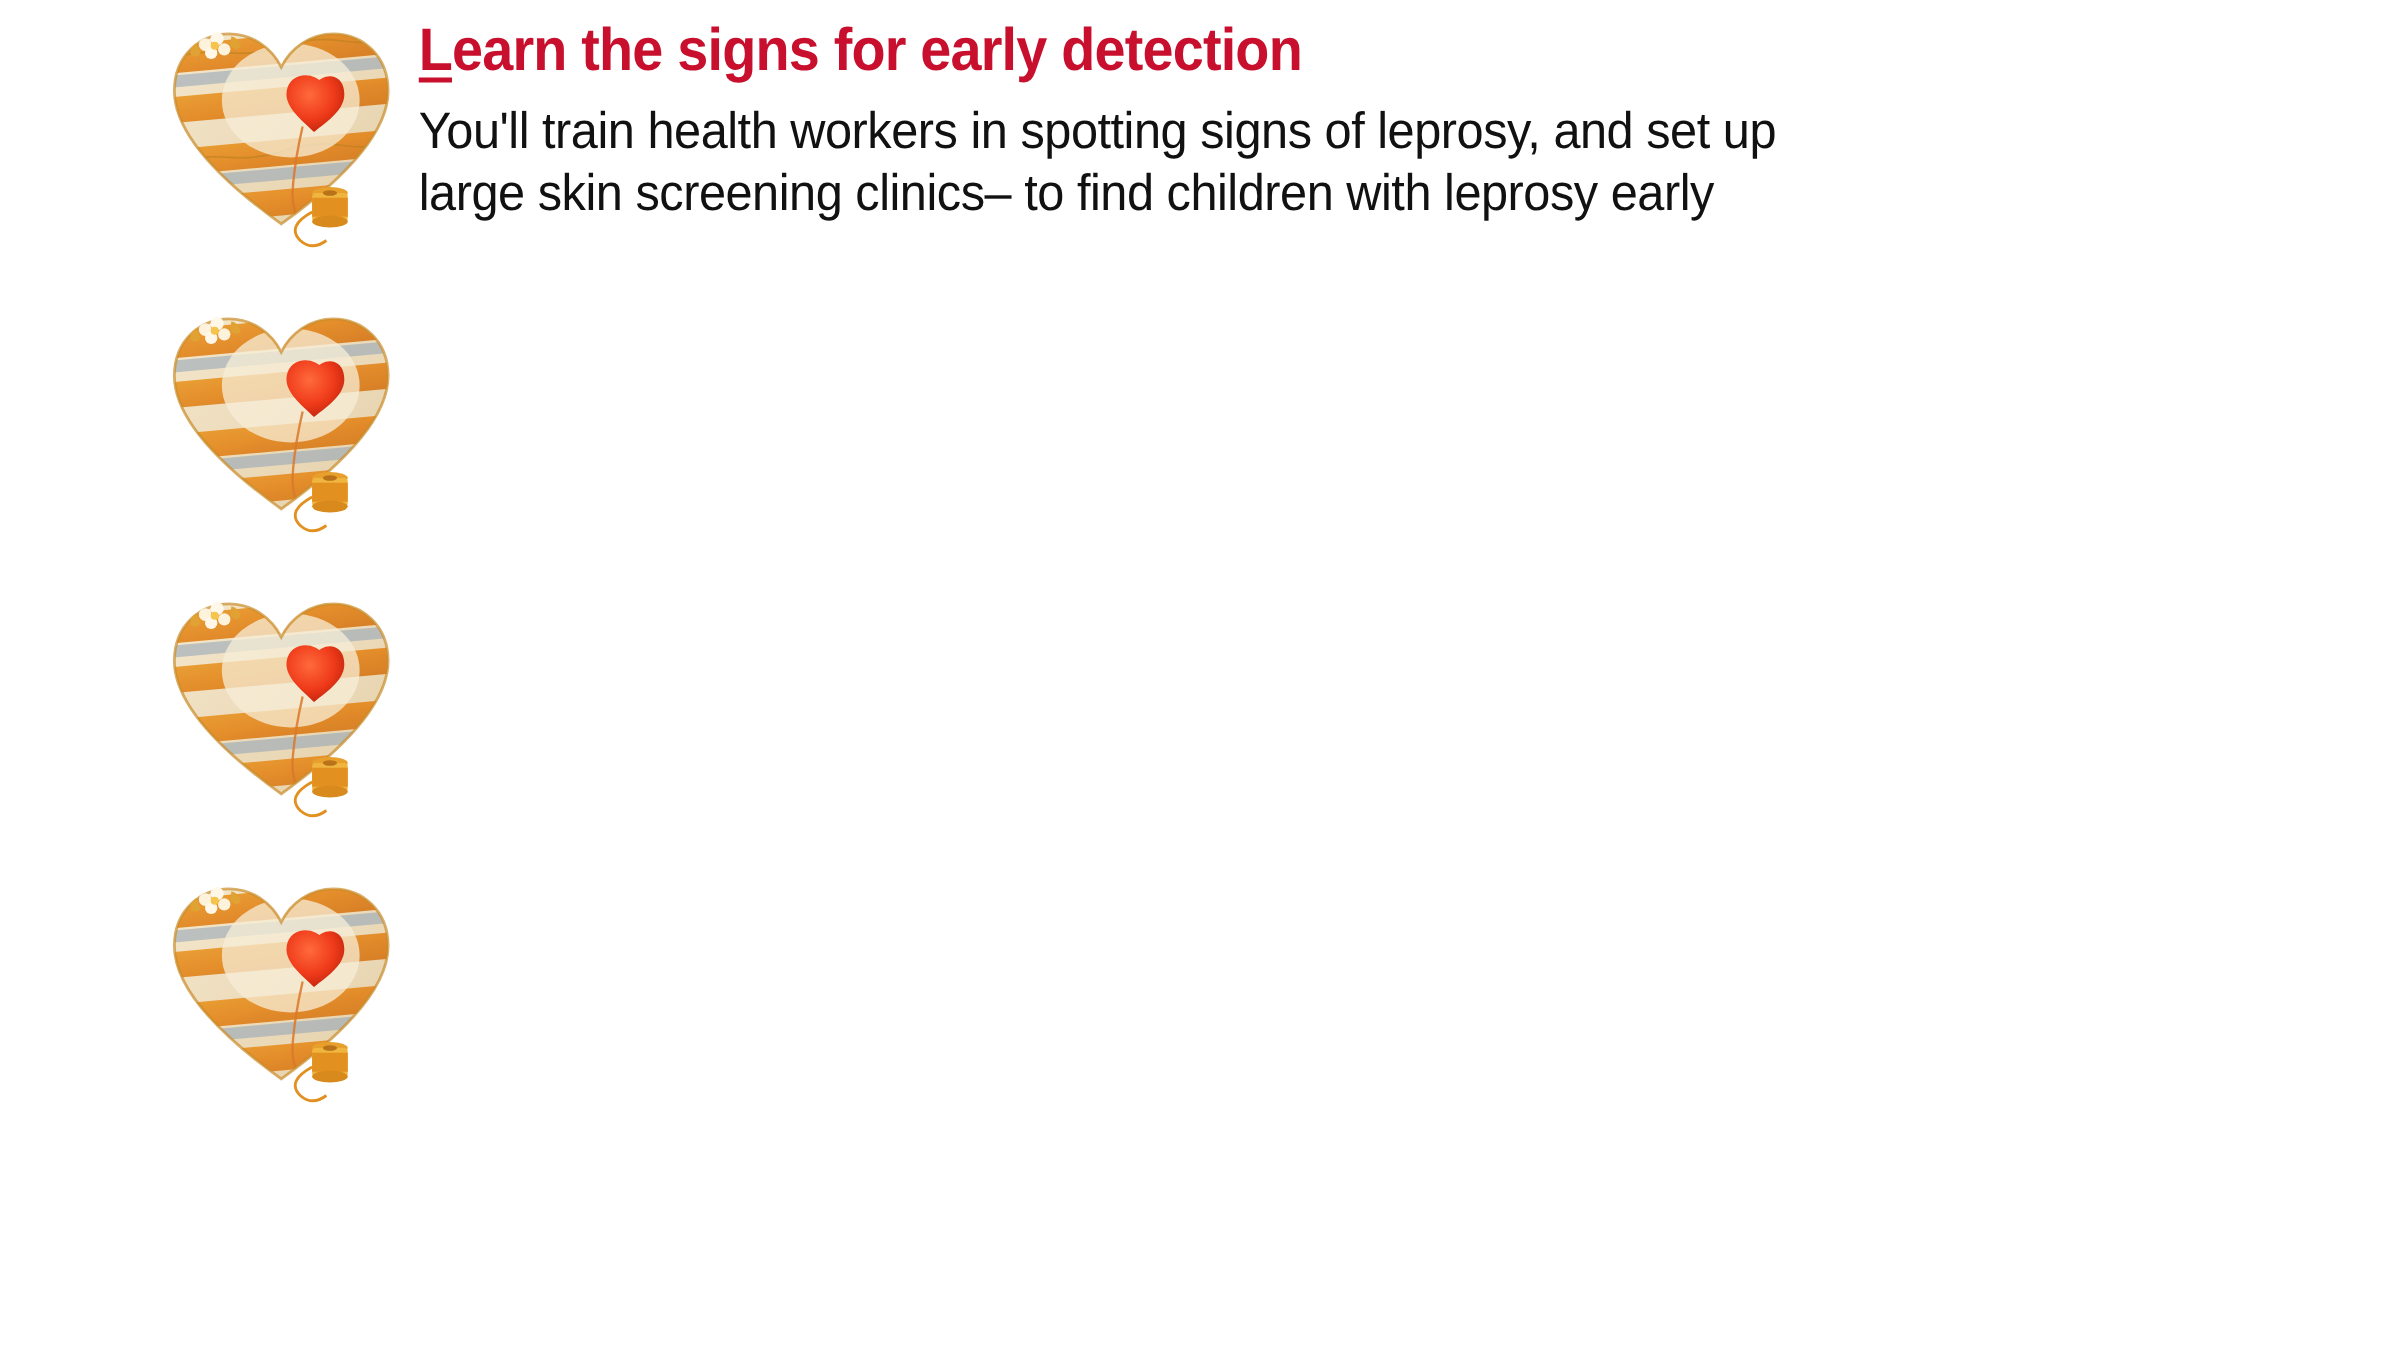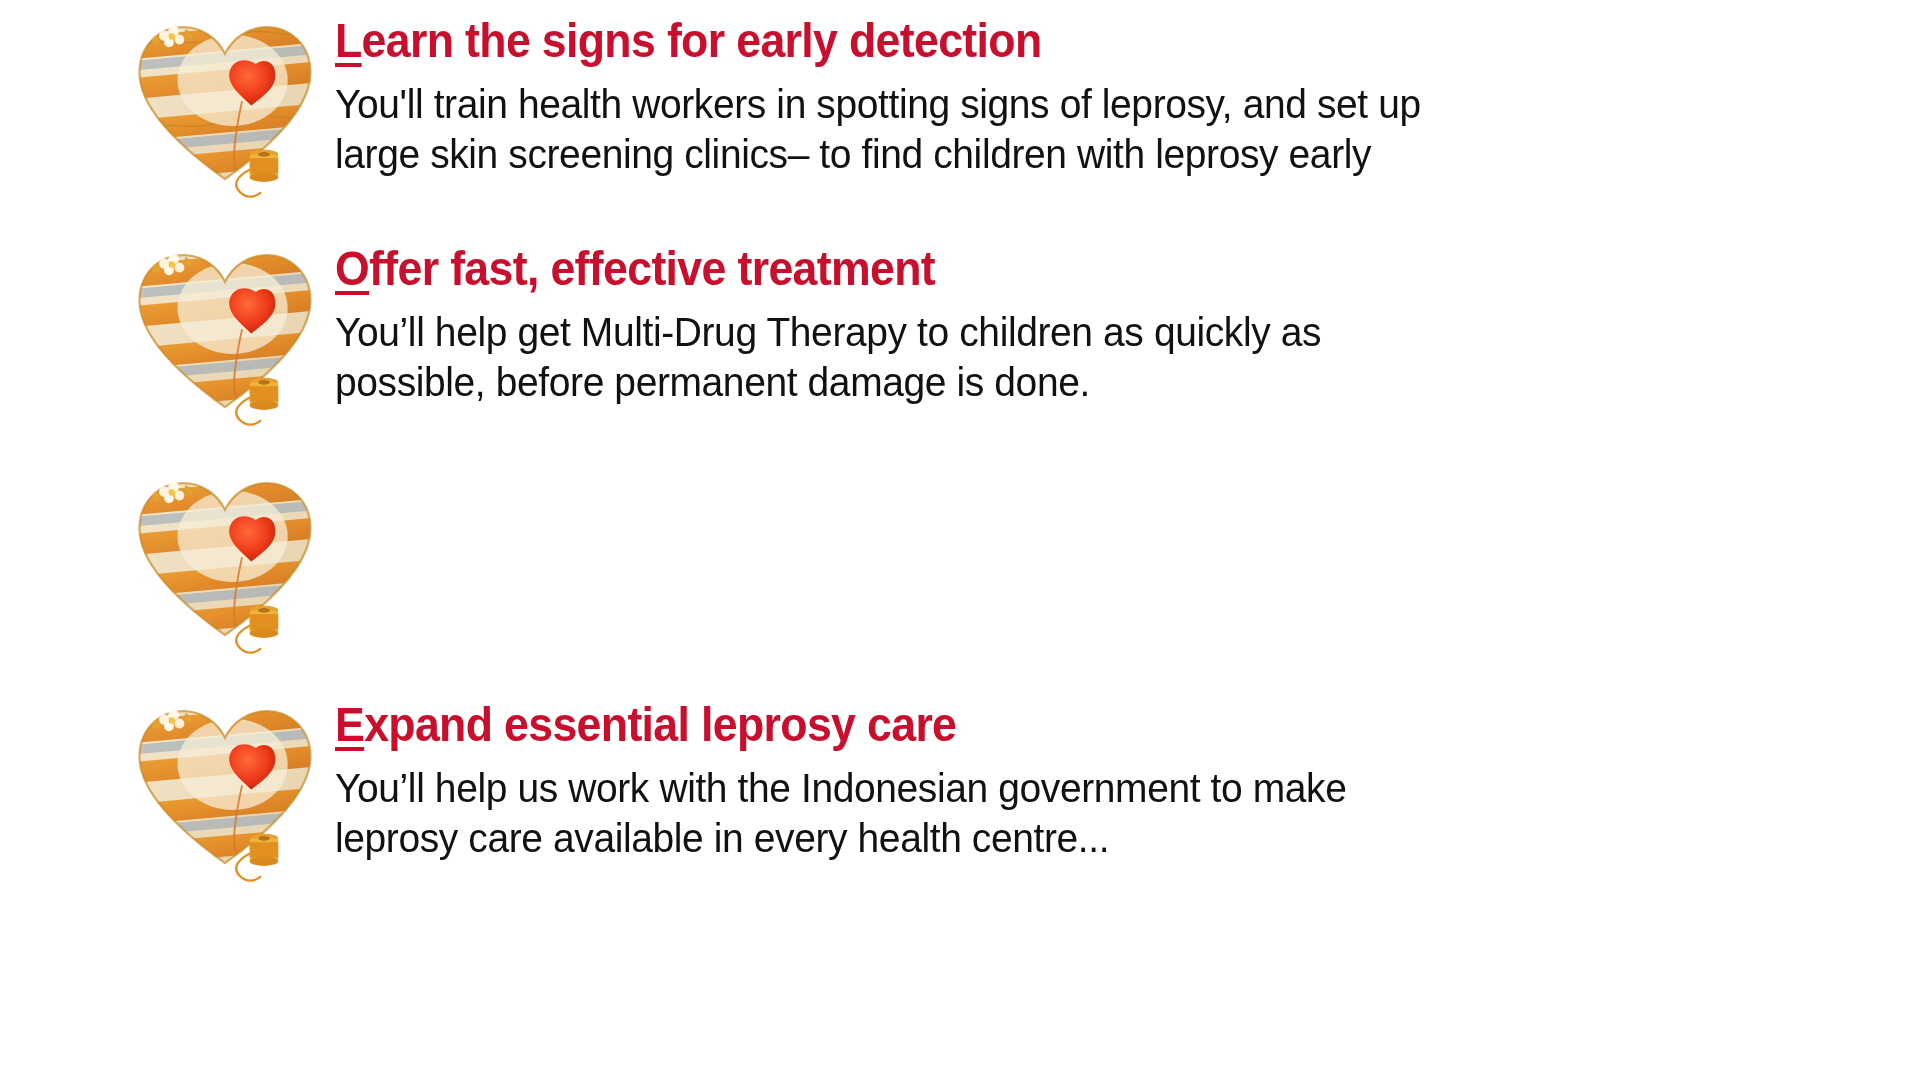--- a/index.html
+++ b/index.html
@@ -183,119 +183,101 @@
         <g>
           <ellipse cx="141" cy="152" rx="15" ry="5" fill="#e7a02c"></ellipse>
           <rect x="126" y="152" width="30" height="24" rx="3" fill="#f0b53f"></rect>
           <rect x="126" y="156" width="30" height="16" fill="#e2901f"></rect>
           <ellipse cx="141" cy="176" rx="15" ry="5" fill="#d98a1d"></ellipse>
           <ellipse cx="141" cy="152" rx="6" ry="2.4" fill="#b9721a"></ellipse>
           <path d="M126 168 q -22 12 -10 24 q 10 9 22 0" stroke="#e2901f" stroke-width="2.4" fill="none"></path>
         </g>
       </svg>
     </div>
-    <div class="text-cell">
-      <div class="heading">
-        <span class="first">O</span><span>ffer fast, effective treatment</span>
-      </div>
-      <div class="body">
-        <span class="line">You’ll help get Multi-Drug Therapy to children as quickly as</span>
-        <span class="line">possible, before permanent damage is done.</span>
-      </div>
-    </div>
-  </div>
-
-  <div class="item">
-    <div class="icon-cell">
-      <svg class="heart-emoji" viewBox="0 0 200 200">
-        <g clip-path="url(#hclip1)">
-          <rect x="0" y="0" width="200" height="200" fill="url(#cream1)"></rect>
-          <g fill="url(#gold1)" opacity="0.92">
-            <path d="M0 28 L200 10 L200 34 L0 52 Z"></path>
-            <path d="M0 72 L200 54 L200 76 L0 94 Z"></path>
-            <path d="M0 116 L200 98 L200 120 L0 138 Z"></path>
-            <path d="M0 158 L200 140 L200 162 L0 180 Z"></path>
-          </g>
-          <g fill="#8ea2b8" opacity="0.55">
-            <path d="M0 54 L200 36 L200 46 L0 64 Z"></path>
-            <path d="M0 140 L200 122 L200 132 L0 150 Z"></path>
-          </g>
-          <ellipse cx="108" cy="74" rx="58" ry="48" fill="#f7eed7" opacity="0.75"></ellipse>
-          <path d="M126 60 c -9 -12 -26 -9 -28 4 c -2 12 12 22 20 30 c 10 -8 24 -17 22 -30 c -1 -12 -14 -15 -22 -4 Z" fill="url(#red1)" transform="translate(8,4) scale(1.15) translate(-14,-10)"></path>
-          <g stroke="#d9782a" stroke-width="2" fill="none" opacity="0.85">
-            <path d="M118 96 q -6 26 -8 48 q -2 18 4 30"></path>
-          </g>
-        </g>
-        <path d="M100 178 C 36 132, 10 96, 10 66 C 10 36, 32 18, 56 18 C 76 18, 92 30, 100 46 C 108 30, 124 18, 144 18 C 168 18, 190 36, 190 66 C 190 96, 164 132, 100 178 Z" fill="none" stroke="#c98b2a" stroke-width="2.4" opacity="0.7"></path>
-        <g>
-          <circle cx="46" cy="22" r="5.6" fill="#fff8e8"></circle>
-          <circle cx="36" cy="27" r="5.4" fill="#fdf3dd"></circle>
-          <circle cx="41" cy="34" r="5.2" fill="#fff8e8"></circle>
-          <circle cx="52" cy="31" r="5.2" fill="#fdf3dd"></circle>
-          <circle cx="44" cy="28" r="3.4" fill="#f5c44d"></circle>
-          <path d="M28 26 q -6 4 -4 10 q 5 3 8 -2" fill="#e0a233"></path>
-          <path d="M58 20 q 7 2 8 9 q -5 4 -9 -1" fill="#e0a233"></path>
-        </g>
-        <g>
-          <ellipse cx="141" cy="152" rx="15" ry="5" fill="#e7a02c"></ellipse>
-          <rect x="126" y="152" width="30" height="24" rx="3" fill="#f0b53f"></rect>
-          <rect x="126" y="156" width="30" height="16" fill="#e2901f"></rect>
-          <ellipse cx="141" cy="176" rx="15" ry="5" fill="#d98a1d"></ellipse>
-          <ellipse cx="141" cy="152" rx="6" ry="2.4" fill="#b9721a"></ellipse>
-          <path d="M126 168 q -22 12 -10 24 q 10 9 22 0" stroke="#e2901f" stroke-width="2.4" fill="none"></path>
-        </g>
-      </svg>
-    </div>
-  </div>
-
-  <div class="item">
-    <div class="icon-cell">
-      <svg class="heart-emoji" viewBox="0 0 200 200">
-        <g clip-path="url(#hclip1)">
-          <rect x="0" y="0" width="200" height="200" fill="url(#cream1)"></rect>
-          <g fill="url(#gold1)" opacity="0.92">
-            <path d="M0 28 L200 10 L200 34 L0 52 Z"></path>
-            <path d="M0 72 L200 54 L200 76 L0 94 Z"></path>
-            <path d="M0 116 L200 98 L200 120 L0 138 Z"></path>
-            <path d="M0 158 L200 140 L200 162 L0 180 Z"></path>
-          </g>
-          <g fill="#8ea2b8" opacity="0.55">
-            <path d="M0 54 L200 36 L200 46 L0 64 Z"></path>
-            <path d="M0 140 L200 122 L200 132 L0 150 Z"></path>
-          </g>
-          <ellipse cx="108" cy="74" rx="58" ry="48" fill="#f7eed7" opacity="0.75"></ellipse>
-          <path d="M126 60 c -9 -12 -26 -9 -28 4 c -2 12 12 22 20 30 c 10 -8 24 -17 22 -30 c -1 -12 -14 -15 -22 -4 Z" fill="url(#red1)" transform="translate(8,4) scale(1.15) translate(-14,-10)"></path>
-          <g stroke="#d9782a" stroke-width="2" fill="none" opacity="0.85">
-            <path d="M118 96 q -6 26 -8 48 q -2 18 4 30"></path>
-          </g>
-        </g>
-        <path d="M100 178 C 36 132, 10 96, 10 66 C 10 36, 32 18, 56 18 C 76 18, 92 30, 100 46 C 108 30, 124 18, 144 18 C 168 18, 190 36, 190 66 C 190 96, 164 132, 100 178 Z" fill="none" stroke="#c98b2a" stroke-width="2.4" opacity="0.7"></path>
-        <g>
-          <circle cx="46" cy="22" r="5.6" fill="#fff8e8"></circle>
-          <circle cx="36" cy="27" r="5.4" fill="#fdf3dd"></circle>
-          <circle cx="41" cy="34" r="5.2" fill="#fff8e8"></circle>
-          <circle cx="52" cy="31" r="5.2" fill="#fdf3dd"></circle>
-          <circle cx="44" cy="28" r="3.4" fill="#f5c44d"></circle>
-          <path d="M28 26 q -6 4 -4 10 q 5 3 8 -2" fill="#e0a233"></path>
-          <path d="M58 20 q 7 2 8 9 q -5 4 -9 -1" fill="#e0a233"></path>
-        </g>
-        <g>
-          <ellipse cx="141" cy="152" rx="15" ry="5" fill="#e7a02c"></ellipse>
-          <rect x="126" y="152" width="30" height="24" rx="3" fill="#f0b53f"></rect>
-          <rect x="126" y="156" width="30" height="16" fill="#e2901f"></rect>
-          <ellipse cx="141" cy="176" rx="15" ry="5" fill="#d98a1d"></ellipse>
-          <ellipse cx="141" cy="152" rx="6" ry="2.4" fill="#b9721a"></ellipse>
-          <path d="M126 168 q -22 12 -10 24 q 10 9 22 0" stroke="#e2901f" stroke-width="2.4" fill="none"></path>
-        </g>
-      </svg>
-    </div>
-    <div class="text-cell">
-      <div class="heading">
-        <span class="first">E</span><span>xpand essential leprosy care</span>
-      </div>
-      <div class="body">
-        <span class="line">You’ll help us work with the Indonesian government to make</span>
-        <span class="line">leprosy care available in every health centre...</span>
-      </div>
+  </div>
+
+  <div class="item">
+    <div class="icon-cell">
+      <svg class="heart-emoji" viewBox="0 0 200 200">
+        <g clip-path="url(#hclip1)">
+          <rect x="0" y="0" width="200" height="200" fill="url(#cream1)"></rect>
+          <g fill="url(#gold1)" opacity="0.92">
+            <path d="M0 28 L200 10 L200 34 L0 52 Z"></path>
+            <path d="M0 72 L200 54 L200 76 L0 94 Z"></path>
+            <path d="M0 116 L200 98 L200 120 L0 138 Z"></path>
+            <path d="M0 158 L200 140 L200 162 L0 180 Z"></path>
+          </g>
+          <g fill="#8ea2b8" opacity="0.55">
+            <path d="M0 54 L200 36 L200 46 L0 64 Z"></path>
+            <path d="M0 140 L200 122 L200 132 L0 150 Z"></path>
+          </g>
+          <ellipse cx="108" cy="74" rx="58" ry="48" fill="#f7eed7" opacity="0.75"></ellipse>
+          <path d="M126 60 c -9 -12 -26 -9 -28 4 c -2 12 12 22 20 30 c 10 -8 24 -17 22 -30 c -1 -12 -14 -15 -22 -4 Z" fill="url(#red1)" transform="translate(8,4) scale(1.15) translate(-14,-10)"></path>
+          <g stroke="#d9782a" stroke-width="2" fill="none" opacity="0.85">
+            <path d="M118 96 q -6 26 -8 48 q -2 18 4 30"></path>
+          </g>
+        </g>
+        <path d="M100 178 C 36 132, 10 96, 10 66 C 10 36, 32 18, 56 18 C 76 18, 92 30, 100 46 C 108 30, 124 18, 144 18 C 168 18, 190 36, 190 66 C 190 96, 164 132, 100 178 Z" fill="none" stroke="#c98b2a" stroke-width="2.4" opacity="0.7"></path>
+        <g>
+          <circle cx="46" cy="22" r="5.6" fill="#fff8e8"></circle>
+          <circle cx="36" cy="27" r="5.4" fill="#fdf3dd"></circle>
+          <circle cx="41" cy="34" r="5.2" fill="#fff8e8"></circle>
+          <circle cx="52" cy="31" r="5.2" fill="#fdf3dd"></circle>
+          <circle cx="44" cy="28" r="3.4" fill="#f5c44d"></circle>
+          <path d="M28 26 q -6 4 -4 10 q 5 3 8 -2" fill="#e0a233"></path>
+          <path d="M58 20 q 7 2 8 9 q -5 4 -9 -1" fill="#e0a233"></path>
+        </g>
+        <g>
+          <ellipse cx="141" cy="152" rx="15" ry="5" fill="#e7a02c"></ellipse>
+          <rect x="126" y="152" width="30" height="24" rx="3" fill="#f0b53f"></rect>
+          <rect x="126" y="156" width="30" height="16" fill="#e2901f"></rect>
+          <ellipse cx="141" cy="176" rx="15" ry="5" fill="#d98a1d"></ellipse>
+          <ellipse cx="141" cy="152" rx="6" ry="2.4" fill="#b9721a"></ellipse>
+          <path d="M126 168 q -22 12 -10 24 q 10 9 22 0" stroke="#e2901f" stroke-width="2.4" fill="none"></path>
+        </g>
+      </svg>
+    </div>
+  </div>
+
+  <div class="item">
+    <div class="icon-cell">
+      <svg class="heart-emoji" viewBox="0 0 200 200">
+        <g clip-path="url(#hclip1)">
+          <rect x="0" y="0" width="200" height="200" fill="url(#cream1)"></rect>
+          <g fill="url(#gold1)" opacity="0.92">
+            <path d="M0 28 L200 10 L200 34 L0 52 Z"></path>
+            <path d="M0 72 L200 54 L200 76 L0 94 Z"></path>
+            <path d="M0 116 L200 98 L200 120 L0 138 Z"></path>
+            <path d="M0 158 L200 140 L200 162 L0 180 Z"></path>
+          </g>
+          <g fill="#8ea2b8" opacity="0.55">
+            <path d="M0 54 L200 36 L200 46 L0 64 Z"></path>
+            <path d="M0 140 L200 122 L200 132 L0 150 Z"></path>
+          </g>
+          <ellipse cx="108" cy="74" rx="58" ry="48" fill="#f7eed7" opacity="0.75"></ellipse>
+          <path d="M126 60 c -9 -12 -26 -9 -28 4 c -2 12 12 22 20 30 c 10 -8 24 -17 22 -30 c -1 -12 -14 -15 -22 -4 Z" fill="url(#red1)" transform="translate(8,4) scale(1.15) translate(-14,-10)"></path>
+          <g stroke="#d9782a" stroke-width="2" fill="none" opacity="0.85">
+            <path d="M118 96 q -6 26 -8 48 q -2 18 4 30"></path>
+          </g>
+        </g>
+        <path d="M100 178 C 36 132, 10 96, 10 66 C 10 36, 32 18, 56 18 C 76 18, 92 30, 100 46 C 108 30, 124 18, 144 18 C 168 18, 190 36, 190 66 C 190 96, 164 132, 100 178 Z" fill="none" stroke="#c98b2a" stroke-width="2.4" opacity="0.7"></path>
+        <g>
+          <circle cx="46" cy="22" r="5.6" fill="#fff8e8"></circle>
+          <circle cx="36" cy="27" r="5.4" fill="#fdf3dd"></circle>
+          <circle cx="41" cy="34" r="5.2" fill="#fff8e8"></circle>
+          <circle cx="52" cy="31" r="5.2" fill="#fdf3dd"></circle>
+          <circle cx="44" cy="28" r="3.4" fill="#f5c44d"></circle>
+          <path d="M28 26 q -6 4 -4 10 q 5 3 8 -2" fill="#e0a233"></path>
+          <path d="M58 20 q 7 2 8 9 q -5 4 -9 -1" fill="#e0a233"></path>
+        </g>
+        <g>
+          <ellipse cx="141" cy="152" rx="15" ry="5" fill="#e7a02c"></ellipse>
+          <rect x="126" y="152" width="30" height="24" rx="3" fill="#f0b53f"></rect>
+          <rect x="126" y="156" width="30" height="16" fill="#e2901f"></rect>
+          <ellipse cx="141" cy="176" rx="15" ry="5" fill="#d98a1d"></ellipse>
+          <ellipse cx="141" cy="152" rx="6" ry="2.4" fill="#b9721a"></ellipse>
+          <path d="M126 168 q -22 12 -10 24 q 10 9 22 0" stroke="#e2901f" stroke-width="2.4" fill="none"></path>
+        </g>
+      </svg>
     </div>
   </div>
 
 </div>
 
 </body></html>

